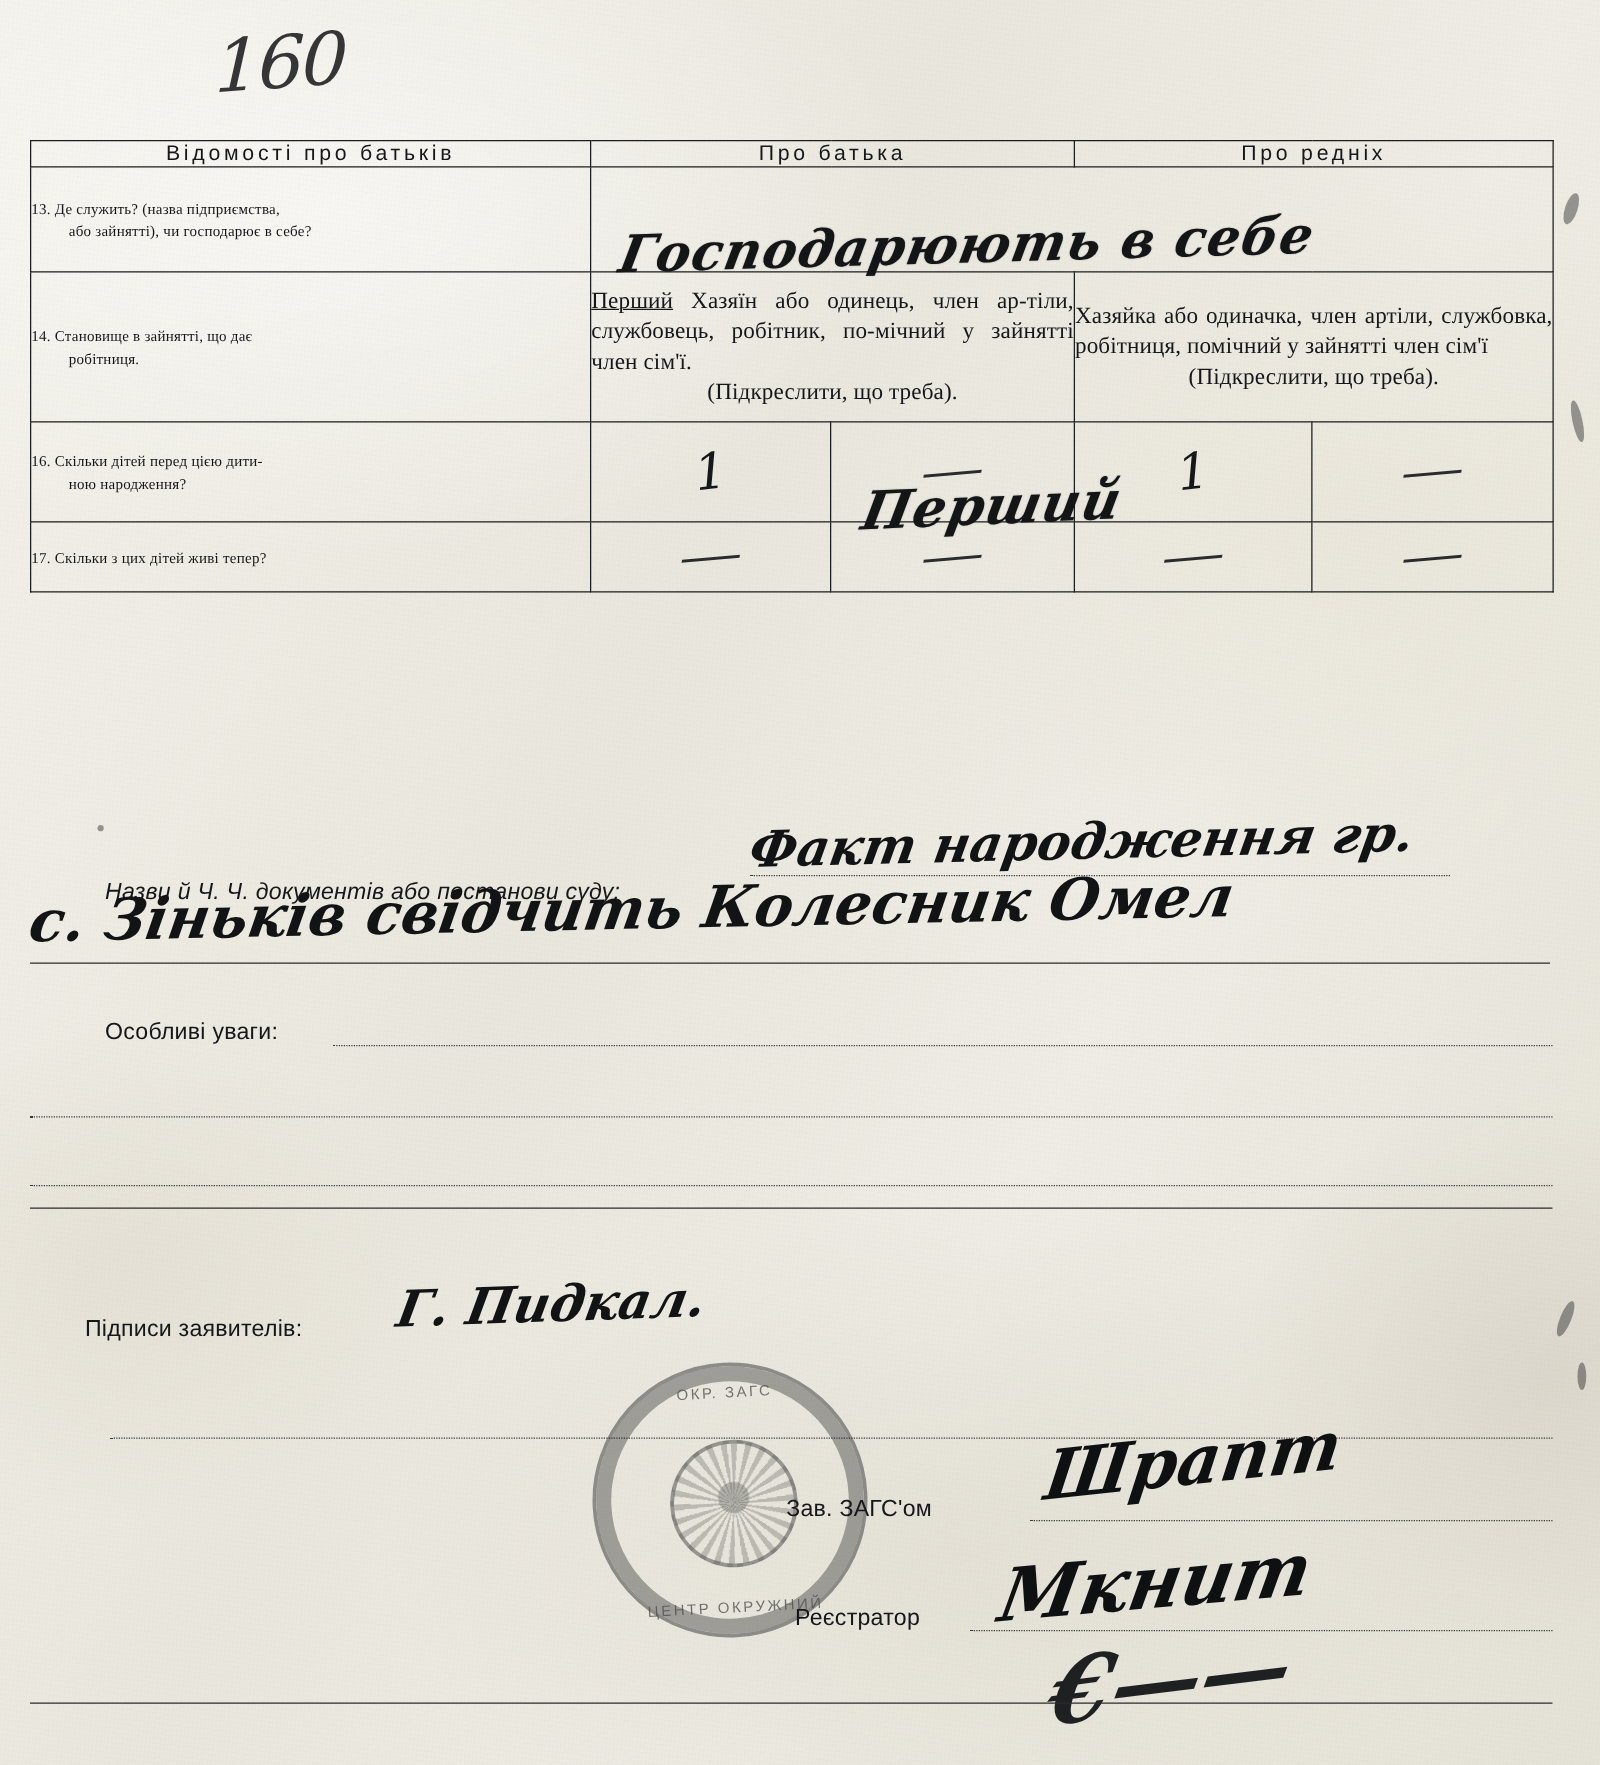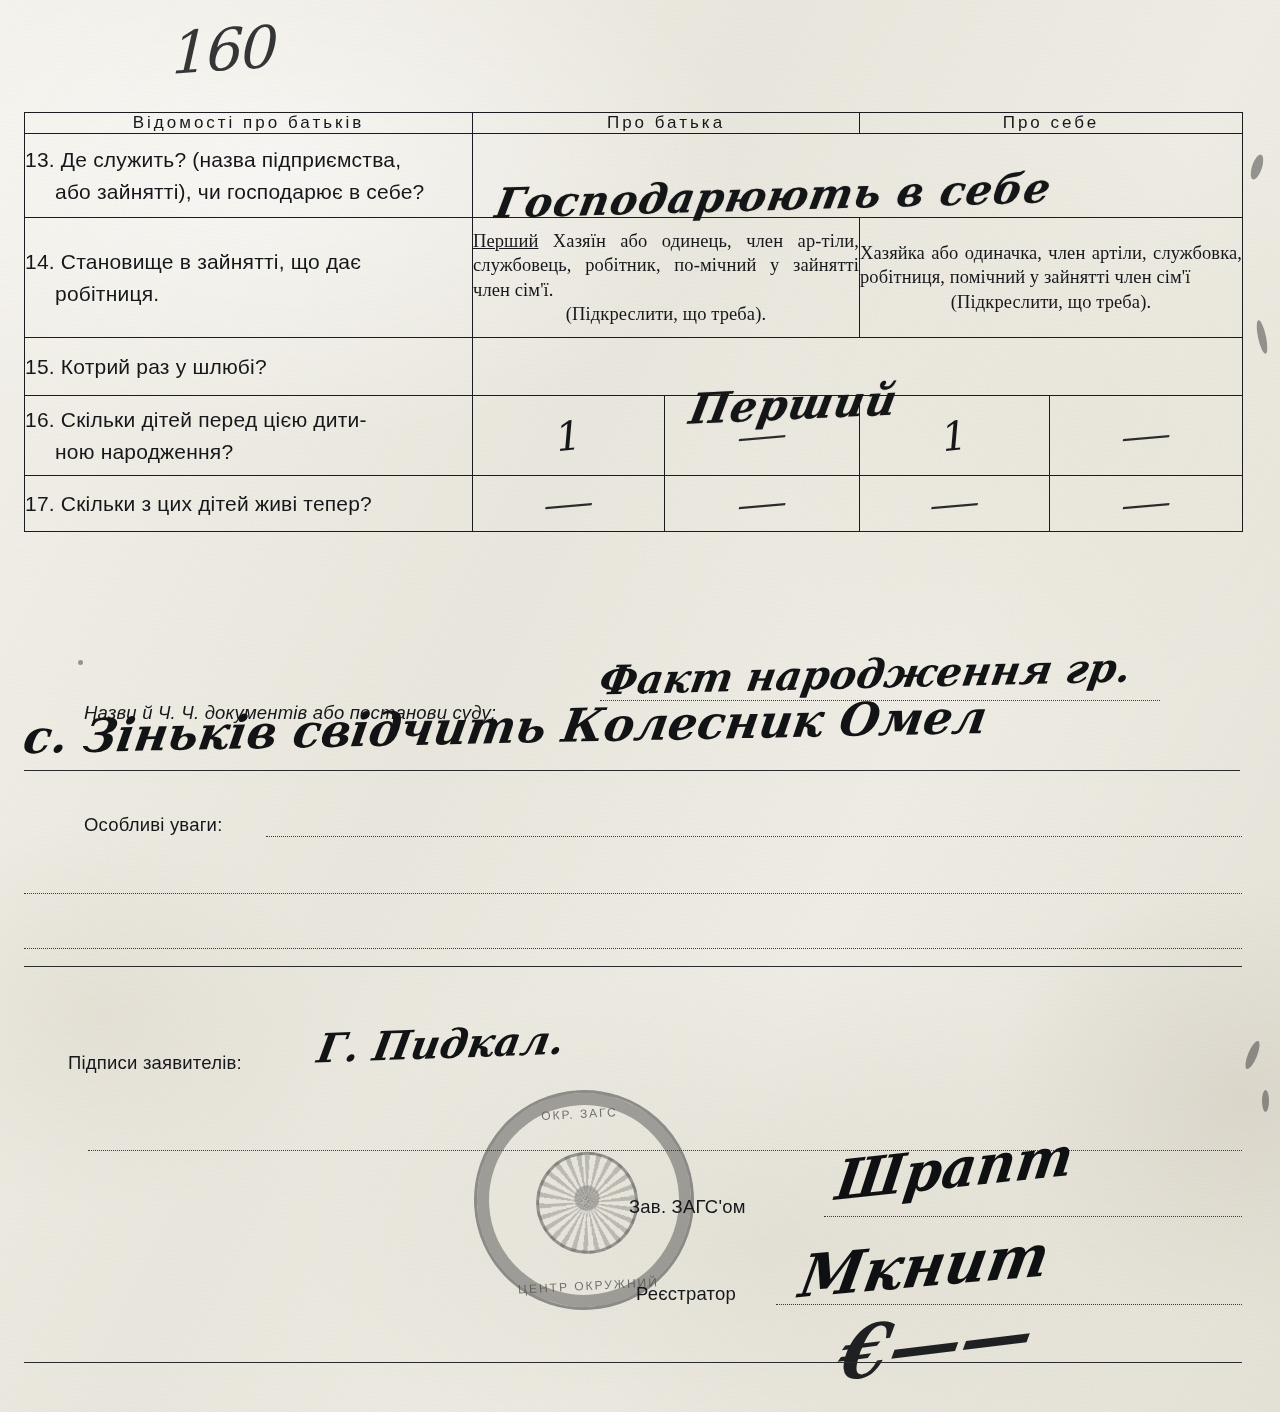--- a/index.html
+++ b/index.html
@@ -71,22 +71,22 @@
     position: relative;
   }
   .hdr {
     text-align: center;
     font-size: 17px;
     letter-spacing: 3px;
     font-family: "Liberation Sans", sans-serif;
     padding: 9px 4px 10px;
   }
   .qcell {
-    font-family: Liberation Sans, sans-serif;
-    font-size: 21px;
+    font-family: Liberation Serif, serif;
+    font-size: 12px;
     line-height: 1.5;
     padding: 10px 10px 10px 14px;
     letter-spacing: .2px;
   }
   .qcell .indent { display: block; padding-left: 30px; }
   .optcell {
     font-family: "Liberation Serif", serif;
     font-size: 18.5px;
     line-height: 1.3;
     padding: 7px 8px 8px 10px;
@@ -283,21 +283,21 @@
       <col style="width:192px">
       <col style="width:195px">
       <col style="width:190px">
       <col style="width:193px">
     </colgroup>
     <tbody>
 
       <tr>
         <td class="hdr">Відомості про батьків</td>
         <td class="hdr" colspan="2">Про батька</td>
-        <td class="hdr" colspan="2">Про себе</td>
+        <td class="hdr" colspan="2">Про редніх</td>
       </tr>
 
       <tr style="height:84px">
         <td class="qcell">
           <span>13. Де служить? (назва підприємства,</span>
           <span class="indent">або зайнятті), чи господарює в себе?</span>
         </td>
         <td colspan="4"></td>
       </tr>
 
@@ -310,24 +310,20 @@
           <span class="u">Перший</span>
           <span>Хазяїн або одинець, член ар-тіли, службовець, робітник, по-мічний у зайнятті член сім'ї.</span>
           <span class="center">(Підкреслити, що треба).</span>
         </td>
         <td class="optcell" colspan="2">
           <span>Хазяйка або одиначка, член артіли, службовка, робітниця, помічний у зайнятті член сім'ї</span>
           <span class="center">(Підкреслити, що треба).</span>
         </td>
       </tr>
 
-      <tr style="height:58px">
-        <td class="qcell">15. Котрий раз у шлюбі?</td>
-        <td colspan="4"></td>
-      </tr>
 
 
       <tr style="height:80px">
         <td class="qcell">
           <span>16. Скільки дітей перед цією дити-</span>
           <span class="indent">ною народження?</span>
         </td>
         <td>
             <span class="hw hw-num">1</span>
           </td>

